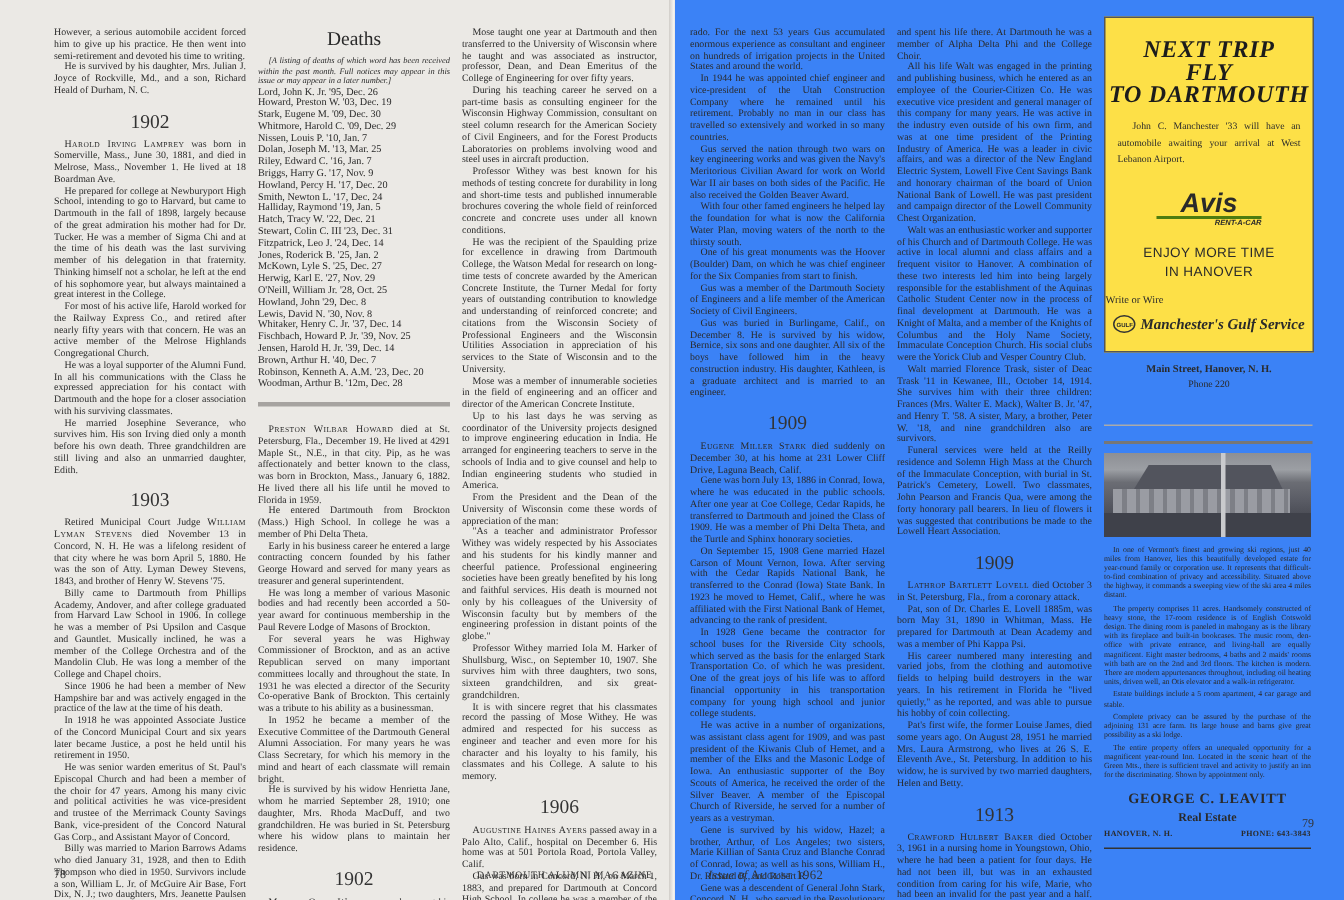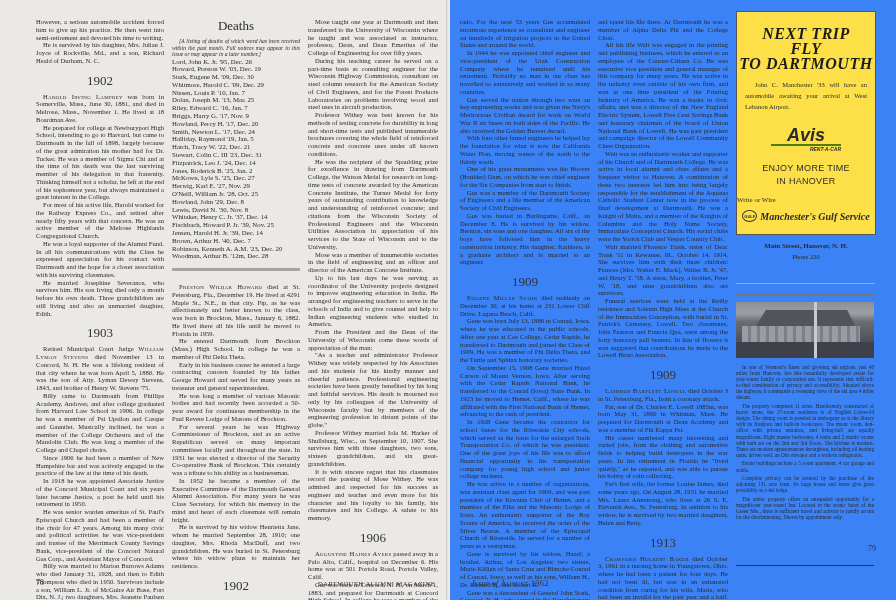--- a/index.html
+++ b/index.html
@@ -222,15 +222,23 @@
       <div class="ground"></div>
       <div class="tree"></div>
   </div>
   <div class="estate">
     <p>In one of Vermont's finest and growing ski regions, just 40 miles from Hanover, lies this beautifully developed estate for year-round family or corporation use. It represents that difficult-to-find combination of privacy and accessibility. Situated above the highway, it commands a sweeping view of the ski area 4 miles distant.</p>
     <p>The property comprises 11 acres. Handsomely constructed of heavy stone, the 17-room residence is of English Cotswold design. The dining room is paneled in mahogany as is the library with its fireplace and built-in bookcases. The music room, den-office with private entrance, and living-hall are equally magnificent. Eight master bedrooms, 4 baths and 2 maids' rooms with bath are on the 2nd and 3rd floors. The kitchen is modern. There are modern appurtenances throughout, including oil heating units, driven well, an Otis elevator and a walk-in refrigerator.</p>
     <p>Estate buildings include a 5 room apartment, 4 car garage and stable.</p>
     <p>Complete privacy can be assured by the purchase of the adjoining 131 acre farm. Its large house and barns give great possibility as a ski lodge.</p>
     <p>The entire property offers an unequaled opportunity for a magnificent year-round Inn. Located in the scenic heart of the Green Mts., there is sufficient travel and activity to justify an inn for the discriminating. Shown by appointment only.</p>
   </div>
+  <div class="leavitt">
+    <div class="n">GEORGE C. LEAVITT</div>
+    <div class="r">Real Estate</div>
+    <div class="row">
+        <span>HANOVER, N. H.</span>
+        <span>PHONE: 643-3843</span>
+      </div>
+  </div>
   <div class="hr3"></div>
 
 </div>
 
 </body></html>

